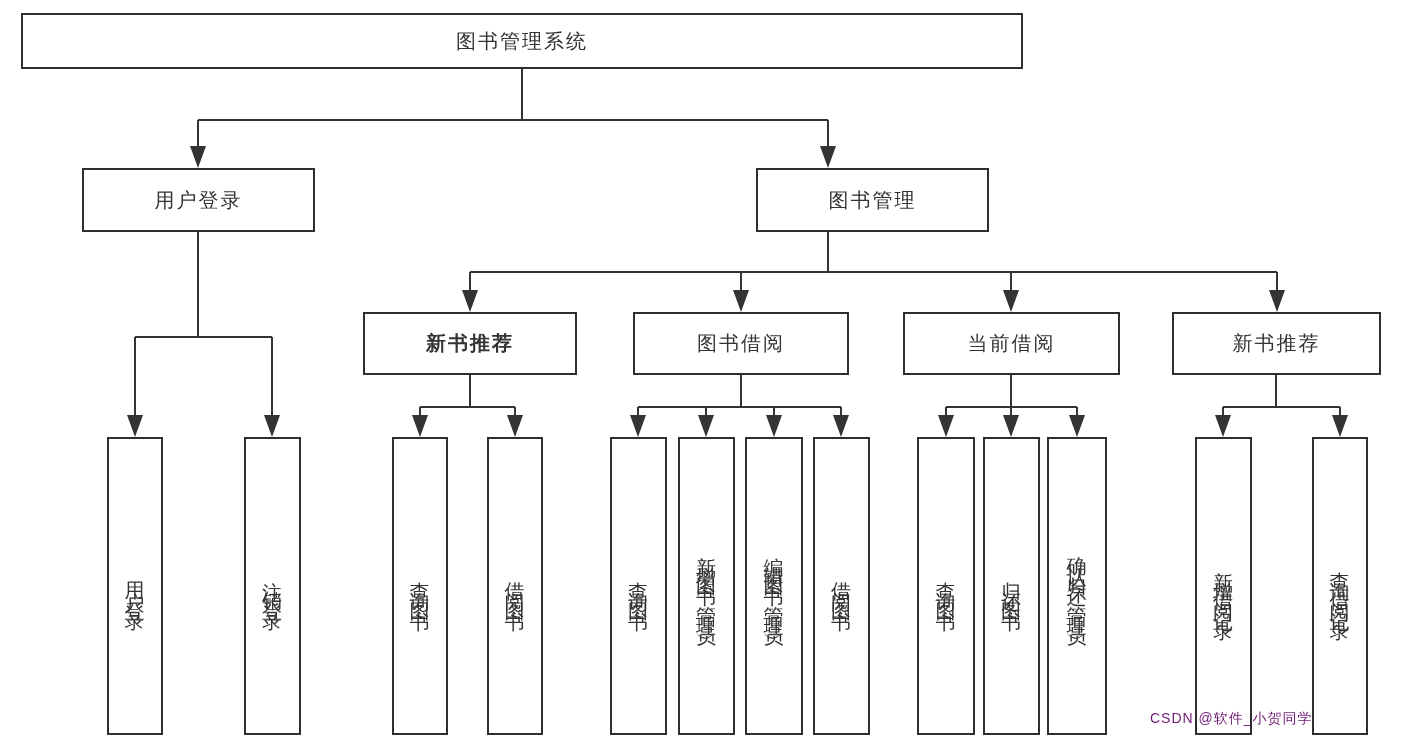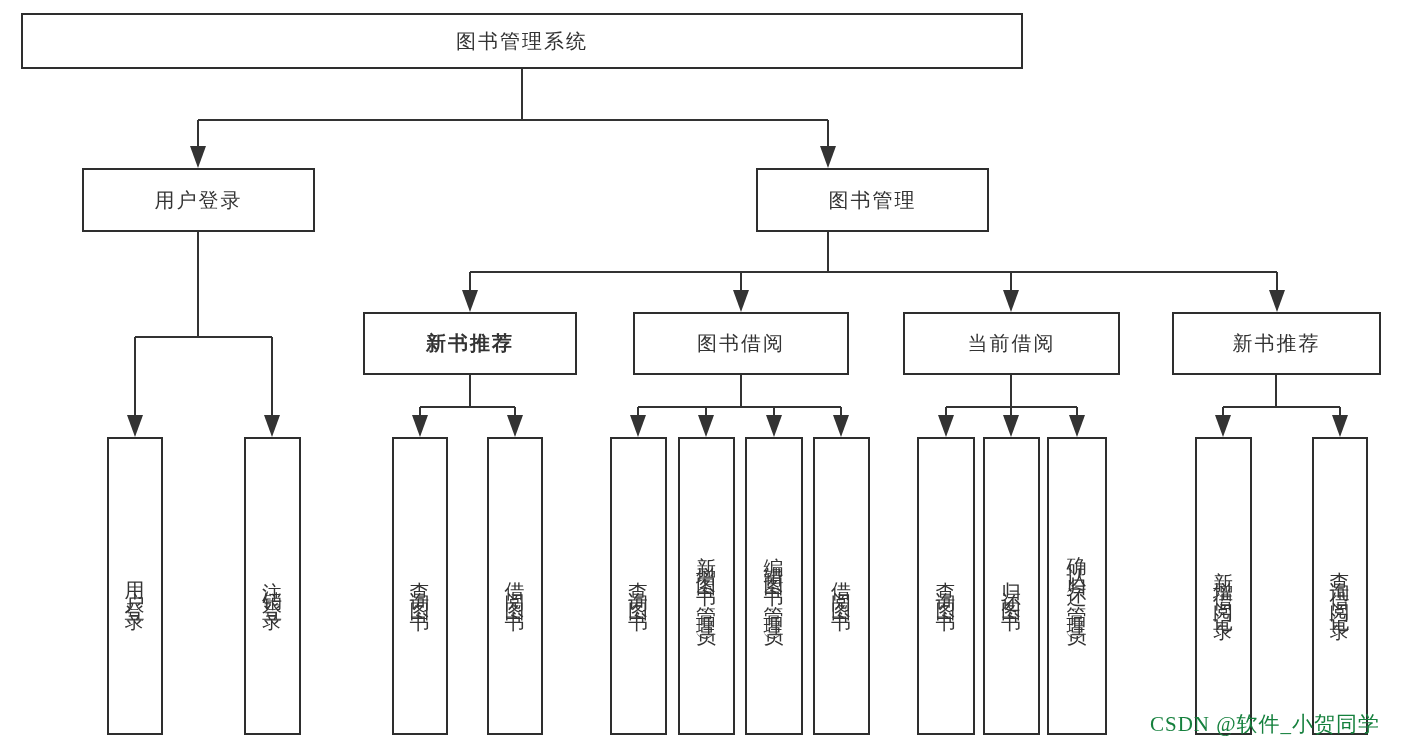--- a/index.html
+++ b/index.html
@@ -35,22 +35,22 @@
   .n-bw1{left:610px;width:57px;}
   .n-bw2{left:678px;width:57px;}
   .n-bw3{left:745px;width:58px;}
   .n-bw4{left:813px;width:57px;}
   .n-cu1{left:917px;width:58px;}
   .n-cu2{left:983px;width:57px;}
   .n-cu3{left:1047px;width:60px;}
   .n-re1{left:1195px;width:57px;}
   .n-re2{left:1312px;width:56px;}
   .watermark{
-    position:absolute;left:1150px;top:710px;font-size:21px;letter-spacing:1px;
-    color:#15803d;white-space:nowrap;font-family:Liberation Serif, serif;
+    position:absolute;left:1150px;top:710px;font-size:14px;letter-spacing:1px;
+    color:#701a75;white-space:nowrap;
   }
 </style>
 </head>
 <body>
 
 <div class="canvas">
 
   <svg class="connectors" width="1405" height="747" viewBox="0 0 1405 747" aria-hidden="true">
     <path fill="none" stroke="#333333" stroke-width="2" d="
       M522 69 V120

